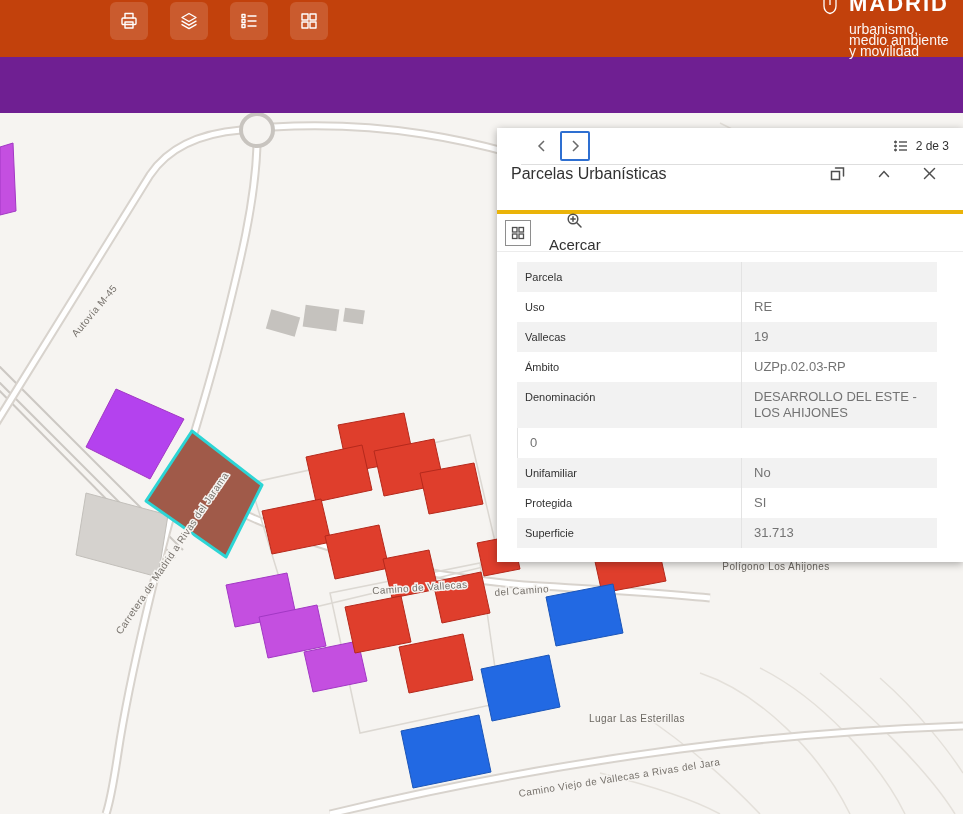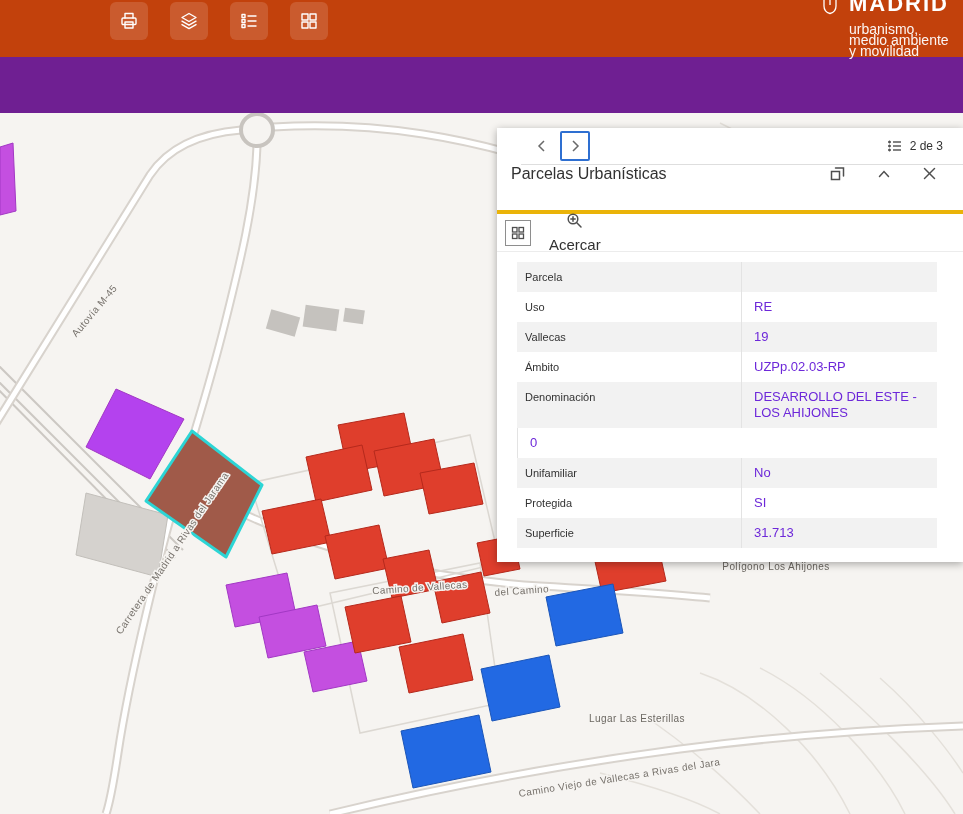--- a/index.html
+++ b/index.html
@@ -19,42 +19,42 @@
   .logo-sub{margin-top:9px;font-size:14px;line-height:11px;font-weight:300;opacity:.95;}
   .crest svg{stroke:#fff;fill:none;stroke-width:1.3;}
   
   .map{position:absolute;top:113px;left:0;width:963px;height:701px;background:#f6f4f1;}
   .map svg{position:absolute;top:0;left:0;}
   .map-label{font-size:10px;fill:#77726c;stroke:#f6f4f1;stroke-width:3px;paint-order:stroke;letter-spacing:.4px;}
   .place-label{fill:#6b6761;}
   
   .popup{position:absolute;left:497px;top:128px;width:466px;height:434px;background:#fff;
     box-shadow:0 2px 8px rgba(0,0,0,.32);z-index:10;display:flex;flex-direction:column;}
-  .popup-nav{height:36px;display:flex;align-items:center;border-bottom:1px solid #dedede;padding:0 20px 0 6px;flex:none;margin-left:24px;}
+  .popup-nav{height:36px;display:flex;align-items:center;border-bottom:1px solid #dedede;padding:0 14px 0 6px;flex:none;margin-left:24px;}
   .nav-btn{width:30px;height:30px;background:#fff;border:none;display:flex;align-items:center;justify-content:center;cursor:pointer;padding:0;}
   .nav-btn svg{stroke:#6a6a6a;fill:none;stroke-width:1.5;}
   .nav-btn.next{border:2px solid #2e6fd1;border-radius:2px;margin-left:3px;}
   .pager{margin-left:auto;display:flex;align-items:center;gap:7px;font-size:12px;color:#323232;}
   .pager svg{stroke:#4f4f4f;fill:#4f4f4f;}
   .popup-title-row{height:45px;display:flex;align-items:flex-start;padding:0 26px 0 14px;border-bottom:4px solid #eab308;flex:none;}
   .popup-title{font-size:16px;font-weight:400;color:#323232;margin:0;}
   .title-actions{margin-left:auto;display:flex;align-items:center;gap:30px;}
   .icon-btn{background:none;border:none;padding:0;cursor:pointer;display:flex;align-items:center;justify-content:center;}
   .icon-btn svg{stroke:#4f4f4f;fill:none;stroke-width:1.5;stroke-linecap:round;}
   .popup-actionbar{height:37px;display:flex;align-items:center;gap:12px;padding:0 14px 0 6px;border-bottom:1px solid #ececec;flex:none;}
   .grid-btn{width:26px;height:26px;border:1px solid #8e8e8e;background:#fff;margin-left:2px;
     display:flex;align-items:center;justify-content:center;cursor:pointer;padding:0;}
   .grid-btn svg{stroke:#4f4f4f;fill:none;stroke-width:1.3;}
   .zoom-btn{display:flex;align-items:center;gap:7px;background:none;border:none;font-size:15px;color:#323232;cursor:pointer;font-family:inherit;flex-direction:column;}
   .zoom-btn svg{stroke:#4f4f4f;fill:none;stroke-width:1.5;stroke-linecap:round;}
   .fields{padding:10px 26px 0 20px;}
   .field-row{display:flex;align-items:stretch;line-height:16px;}
   .field-row:nth-child(odd){background:#f2f2f2;}
   .field-label{width:212px;flex:none;padding:7px 4px 7px 8px;font-size:11px;color:#323232;}
-  .field-value{flex:1;border-left:1px solid #e3e3e3;padding:7px 4px 7px 12px;font-size:13px;color:#6d28d9;}
+  .field-value{flex:1;border-left:1px solid #e3e3e3;padding:7px 4px 7px 12px;font-size:13px;color:#737373;}
 </style>
 </head>
 <body>
 
 <div class="map">
   <svg width="963" height="701" viewBox="0 0 963 701">
 
     <g stroke="#e4e0da" stroke-width="1.5" fill="none">
       <path d="M700,560 C760,580 820,640 850,701"></path>
       <path d="M760,555 C820,585 880,650 905,701"></path>

